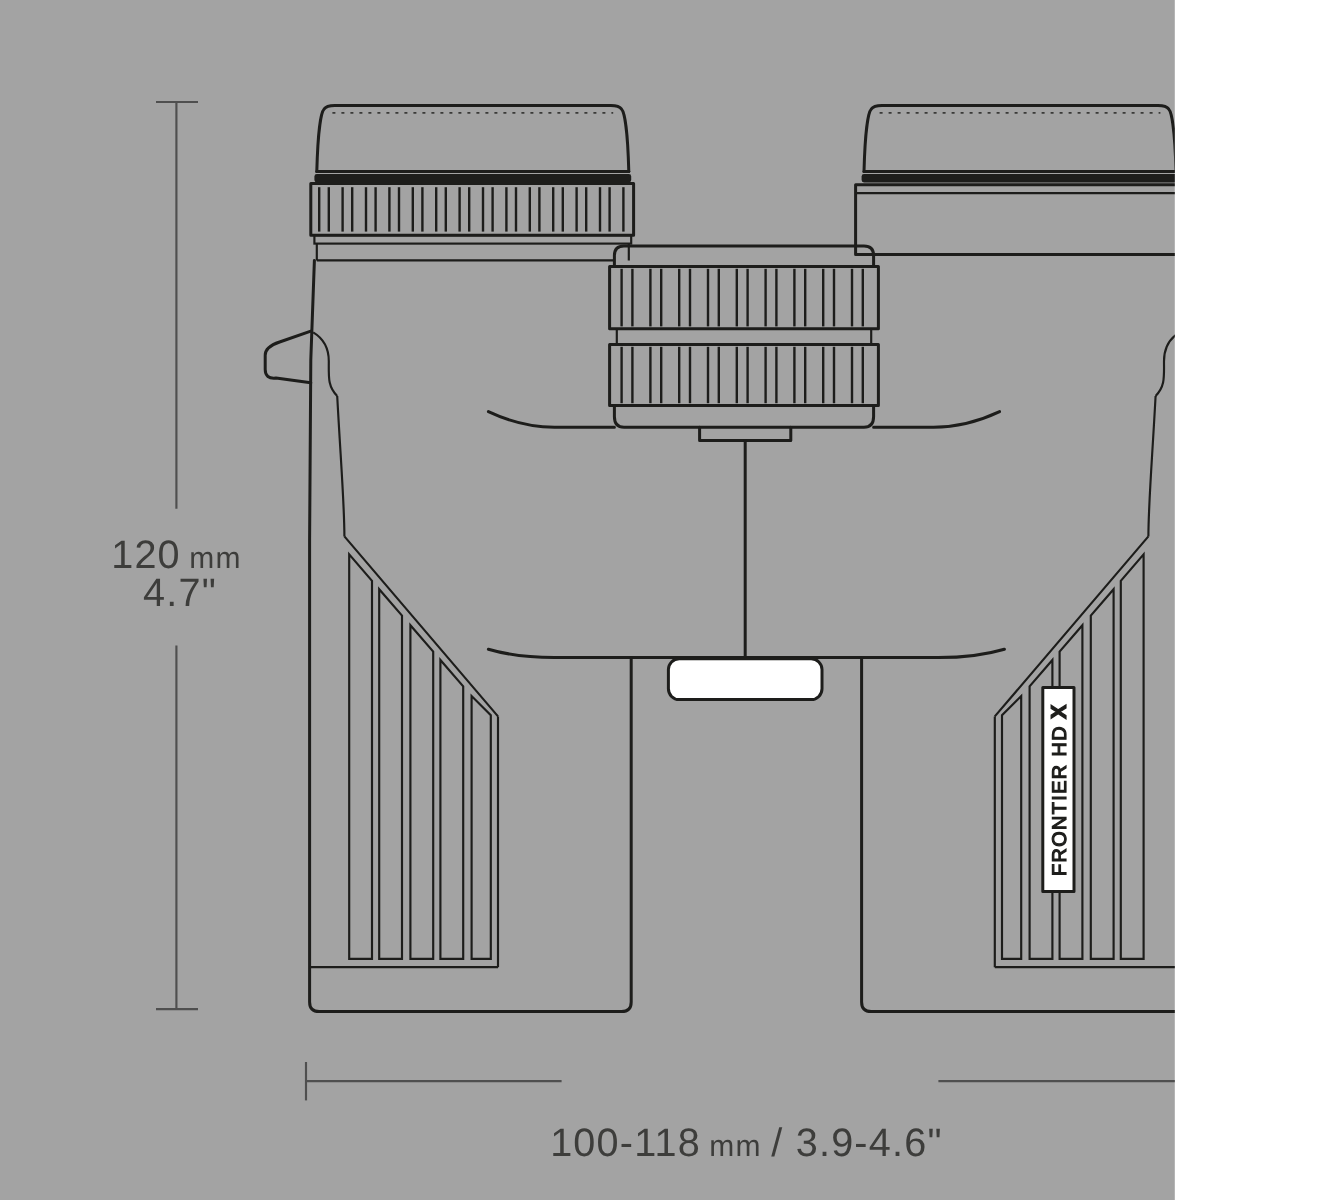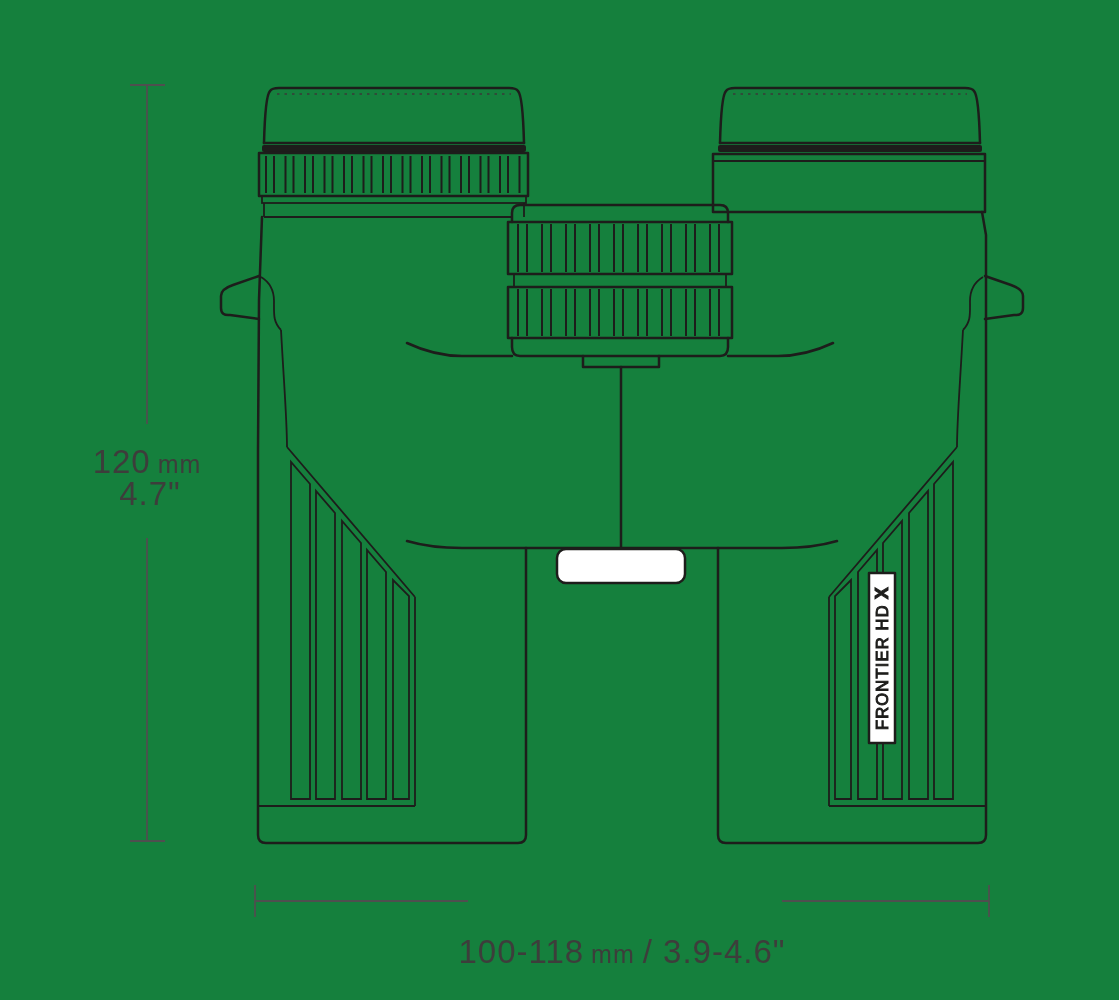--- a/index.html
+++ b/index.html
@@ -1,16 +1,16 @@
 <!DOCTYPE html>
 <html><head>
 <meta charset="utf-8">
 <style>
   html,body{margin:0;padding:0;background:#ffffff;}
-  .stage{position:relative;width:1119px;height:1000px;background:#15803d;overflow:hidden;
+  .stage{position:relative;width:979px;height:1000px;background:#a3a3a3;overflow:hidden;
          font-family:"Liberation Sans", sans-serif;}
   svg{display:block}
   .ink{stroke:#1d1d1b;fill:none;stroke-width:2.5;stroke-linecap:round;stroke-linejoin:round;}
   .ink-thin{stroke:#1d1d1b;fill:none;stroke-width:1.8;}
   .ribs line{stroke:#1d1d1b;stroke-width:2;}
   .fill-ink{fill:#1d1d1b;stroke:none;}
   .white{fill:#ffffff;}
   .dash{stroke:#3a3a38;stroke-width:1.4;fill:none;stroke-dasharray:2.5 5;}
   .dim{stroke:#4f4f4f;fill:none;stroke-width:1.8;stroke-linecap:butt;}
   .dim-text{fill:#3d3d3b;font-family:"Liberation Sans", sans-serif;font-weight:400;

